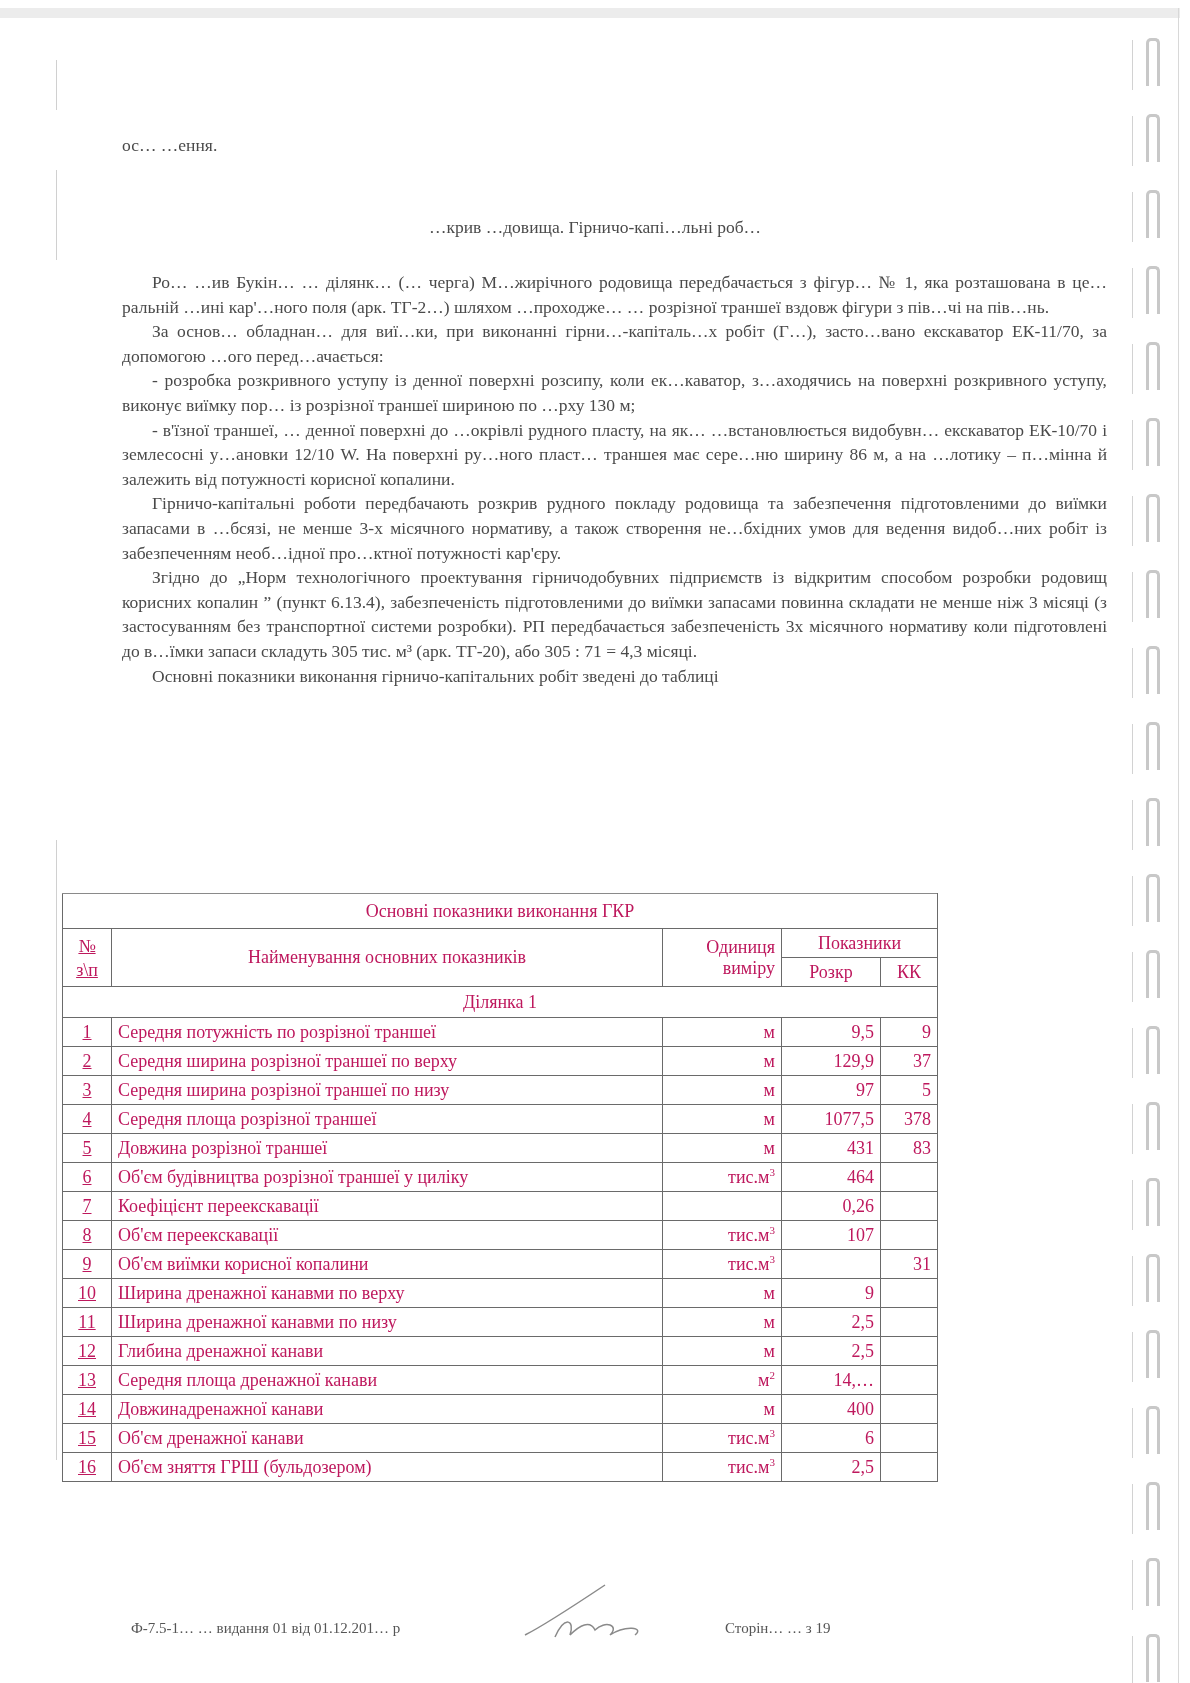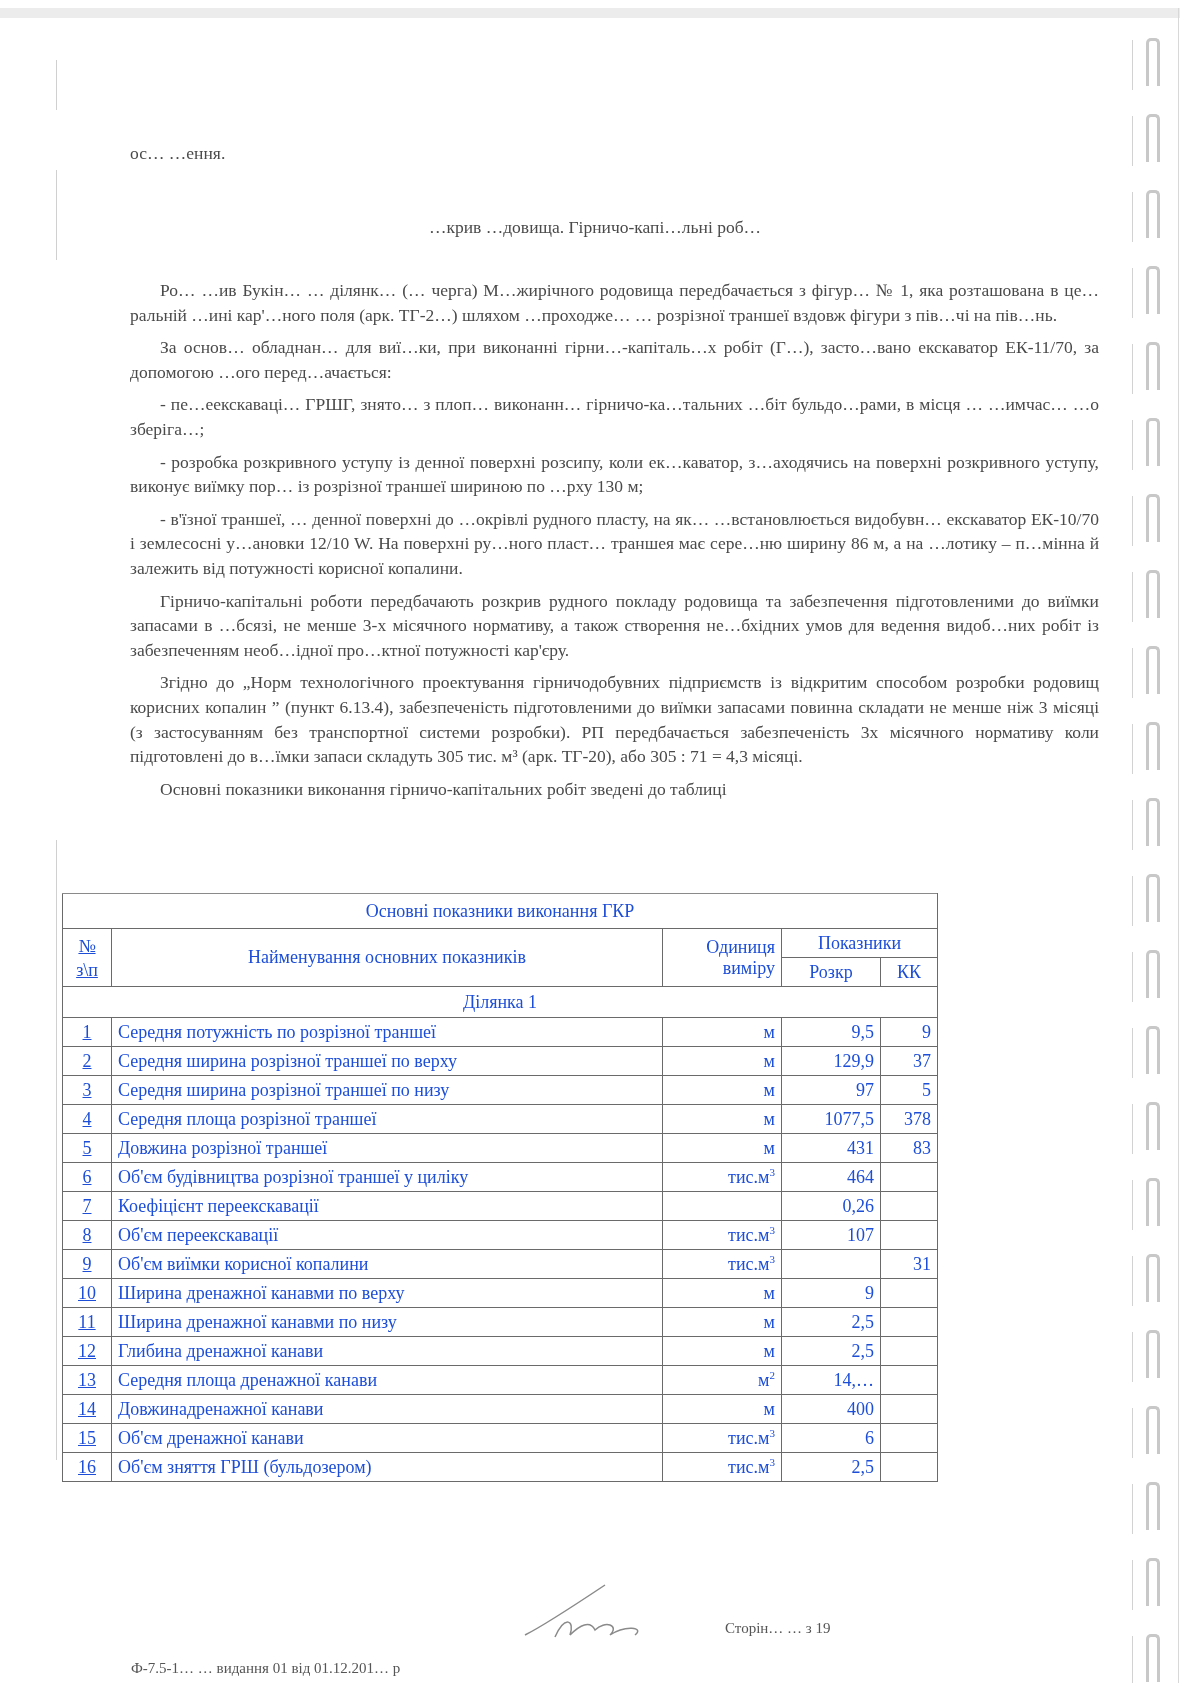--- a/index.html
+++ b/index.html
@@ -15,43 +15,43 @@
   .binding-mark {
     position: absolute; left: 14px; width: 14px; height: 48px;
     border: 3px solid #c8c8c8; border-bottom: none; border-radius: 5px 5px 0 0;
     box-sizing: border-box;
   }
   .binding-tick { position: absolute; left: 0; width: 1px; height: 50px; background: #d2d2d2; }
   .left-margin-line { position: absolute; left: 56px; width: 1px; background: #d0d0d0; }
 
   .page { position: absolute; left: 0; top: 0; width: 1190px; }
   .text { position: absolute; left: 122px; width: 985px; font-size: 17.5px; line-height: 24.6px; text-align: justify; }
-  .para { margin: 8px; text-indent: 0; }
+  .para { margin: 0; text-indent: 0; }
   .indent { text-indent: 30px; }
   .heading { position: absolute; top: 217px; left: 0; width: 1190px; text-align: center; font-size: 17.5px; }
 
   table.gkr {
     position: absolute; left: 62px; top: 893px; width: 876px;
-    border-collapse: collapse; font-size: 18px; color: #1d4ed8;
+    border-collapse: collapse; font-size: 18px; color: #be185d;
   }
   table.gkr td, table.gkr th {
     border: 1px solid #6a6a6a; padding: 0 6px; height: 28px; font-weight: normal;
   }
   table.gkr .caption-cell { text-align: center; height: 34px; border-top-color: #8a8a8a; }
   table.gkr .section-cell { text-align: center; height: 30px; }
   .c-num { width: 36px; text-align: center; text-decoration: underline; }
   .c-name { text-align: left; }
   .c-unit { width: 106px; text-align: right; }
   .c-rozkr { width: 86px; text-align: right; }
   .c-kk { width: 44px; text-align: right; }
   .hdr-num { line-height: 24px; }
   sup { font-size: 11px; }
 
   .footer { position: absolute; top: 1620px; left: 0; width: 1190px; font-size: 15px; color: #555; }
-  .footer-left { position: absolute; left: 131px; margin-top: 40px; }
+  .footer-left { position: absolute; left: 131px; }
   .footer-right { position: absolute; left: 725px; }
   .signature { position: absolute; left: 515px; top: 1575px; width: 150px; height: 70px; }
 </style>
 </head>
 <body>
 
 <div class="scan-top"></div>
 <div class="scan-right-edge"></div>
 <div class="left-margin-line" style="top:60px;height:50px"></div>
 <div class="left-margin-line" style="top:170px;height:90px"></div>
@@ -107,21 +107,20 @@
 <div class="page">
   <div class="text" style="top:133px">
     <p class="para">ос… …ення.</p>
   </div>
 
   <div class="heading">…крив …довища. Гірничо-капі…льні роб…</div>
 
   <div class="text" style="top:270px">
     <p class="para indent">Ро… …ив Букін… … ділянк… (… черга) М…жирічного родовища передбачається з фігур… № 1, яка розташована в це…ральній …ині кар'…ного поля (арк. ТГ-2…) шляхом …проходже… … розрізної траншеї вздовж фігури з пів…чі на пів…нь.</p>
     <p class="para indent">За основ… обладнан… для виї…ки, при виконанні гірни…-капіталь…х робіт (Г…), засто…вано екскаватор ЕК-11/70, за допомогою …ого перед…ачається:</p>
-    <p class="para indent">- пе…еекскаваці… ГРШГ, знято… з плоп… виконанн… гірничо-ка…тальних …біт бульдо…рами, в місця … …имчас… …о зберіга…;</p>
     <p class="para indent">- розробка розкривного уступу із денної поверхні розсипу, коли ек…каватор, з…аходячись на поверхні розкривного уступу, виконує виїмку пор… із розрізної траншеї шириною по …рху 130 м;</p>
     <p class="para indent">- в'їзної траншеї, … денної поверхні до …окрівлі рудного пласту, на як… …встановлюється видобувн… екскаватор ЕК-10/70 і землесосні у…ановки 12/10 W. На поверхні ру…ного пласт… траншея має сере…ню ширину 86 м, а на …лотику – п…мінна й залежить від потужності корисної копалини.</p>
     <p class="para indent">Гірничо-капітальні роботи передбачають розкрив рудного покладу родовища та забезпечення підготовленими до виїмки запасами в …бсязі, не менше 3-х місячного нормативу, а також створення не…бхідних умов для ведення видоб…них робіт із забезпеченням необ…ідної про…ктної потужності кар'єру.</p>
     <p class="para indent">Згідно до „Норм технологічного проектування гірничодобувних підприємств із відкритим способом розробки родовищ корисних копалин ” (пункт 6.13.4), забезпеченість підготовленими до виїмки запасами повинна складати не менше ніж 3 місяці (з застосуванням без транспортної системи розробки). РП передбачається забезпеченість 3х місячного нормативу коли підготовлені до в…їмки запаси складуть 305 тис. м³ (арк. ТГ-20), або 305 : 71 = 4,3 місяці.</p>
     <p class="para indent">Основні показники виконання гірничо-капітальних робіт зведені до таблиці</p>
   </div>
 
   <table class="gkr">
     <thead>
       <tr>

